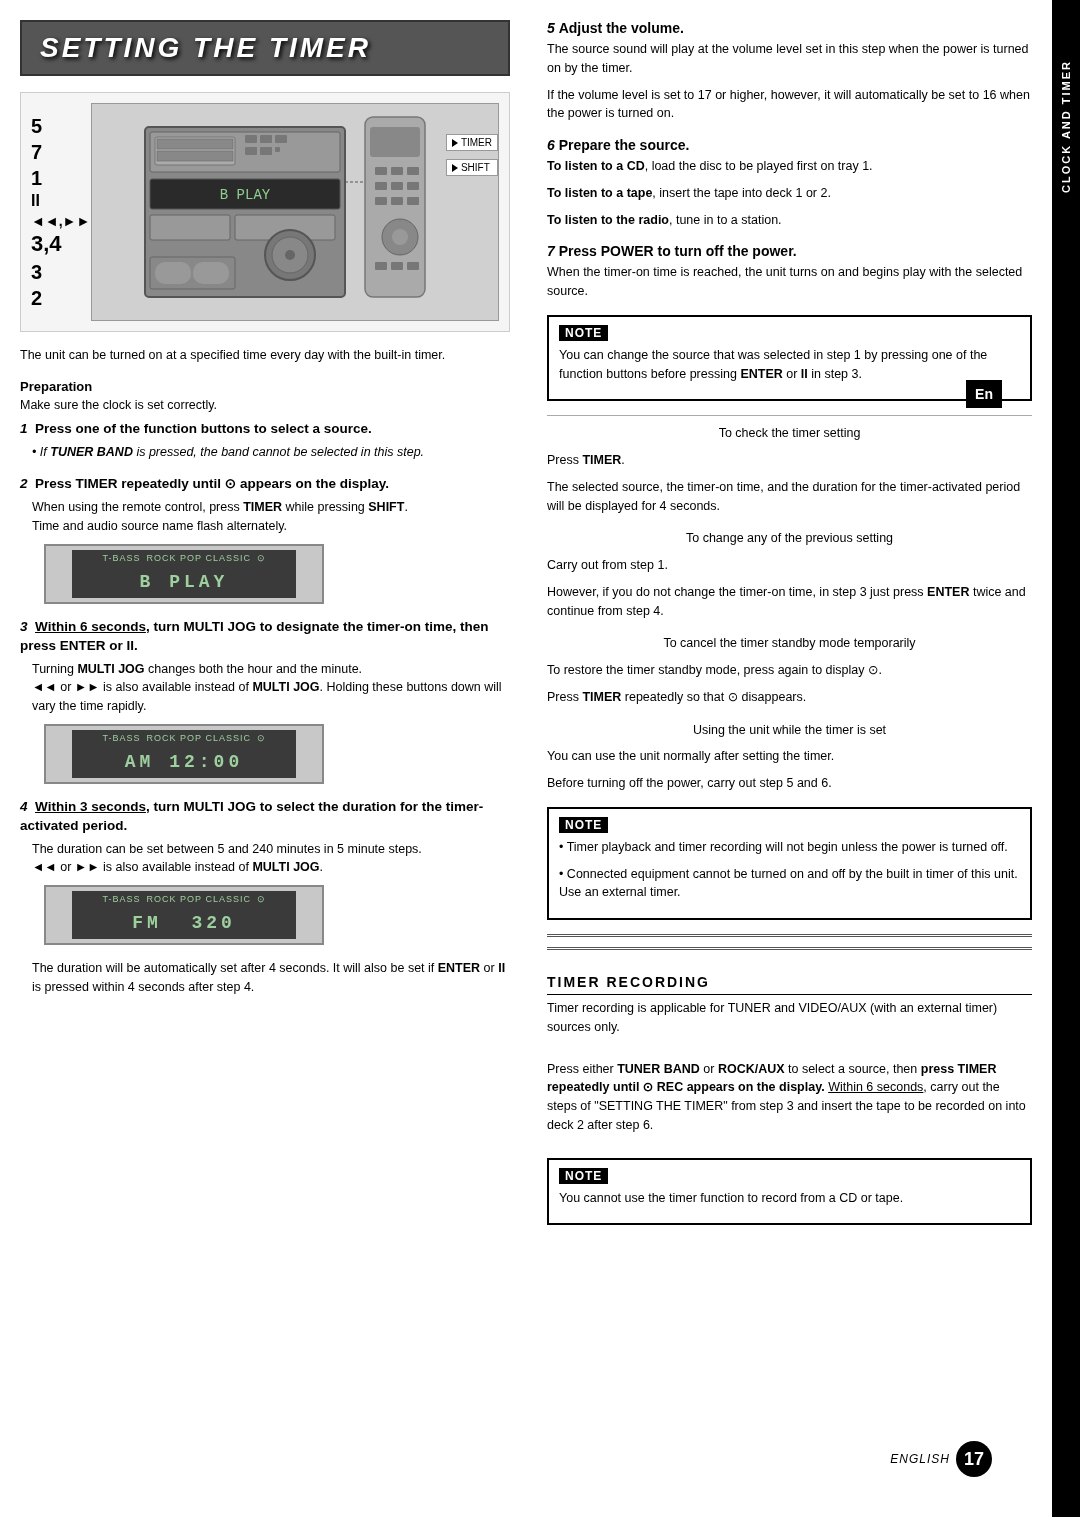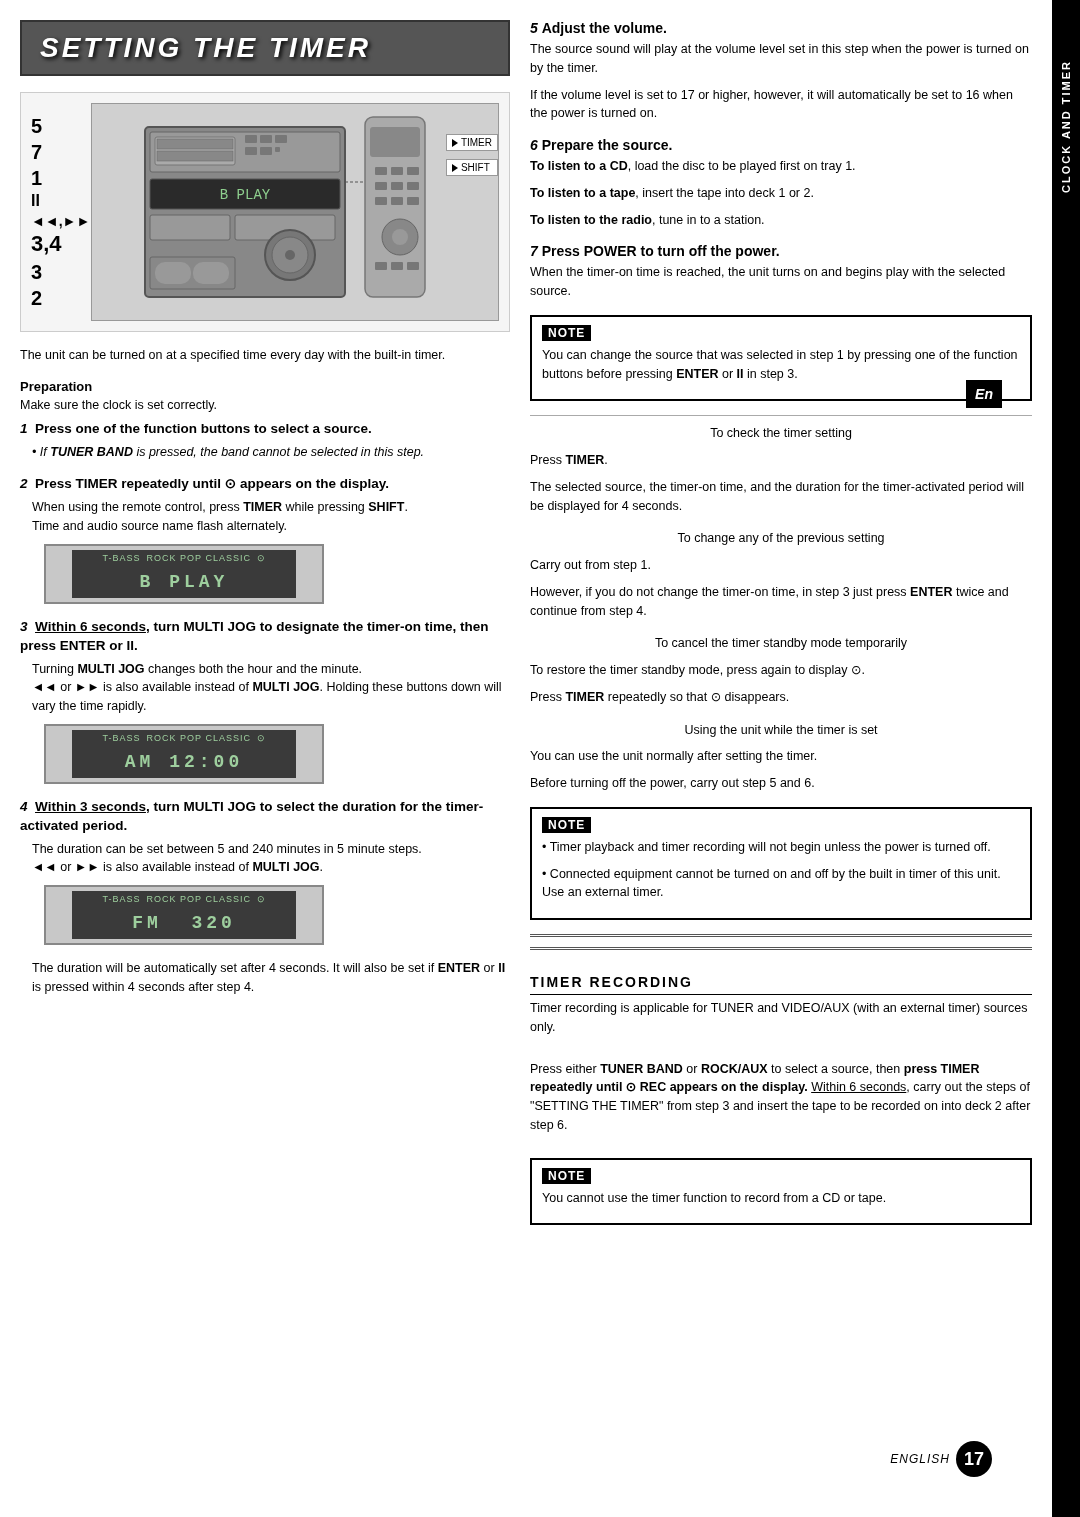--- a/index.html
+++ b/index.html
@@ -43,21 +43,21 @@
       text-orientation: mixed;
       transform: rotate(180deg);
       letter-spacing: 2px;
       text-transform: uppercase;
     }
 
     .content {
       width: 1052px;
       padding: 20px 20px 20px 20px;
       display: flex;
-      gap: 20px;
+      gap: 37px;
     }
 
     
     .left-col {
       width: 490px;
       flex-shrink: 0;
     }
 
     
     .right-col {
@@ -318,21 +318,20 @@
       top: 360px;
       width: 36px;
       height: 28px;
       background: #000;
       color: #fff;
       display: flex;
       align-items: center;
       justify-content: center;
       font-size: 14px;
       font-weight: bold;
-      font-style: italic;
     }
 
     
     .page-num-area {
       position: absolute;
       bottom: 20px;
       right: 40px;
       display: flex;
       align-items: center;
       gap: 6px;

